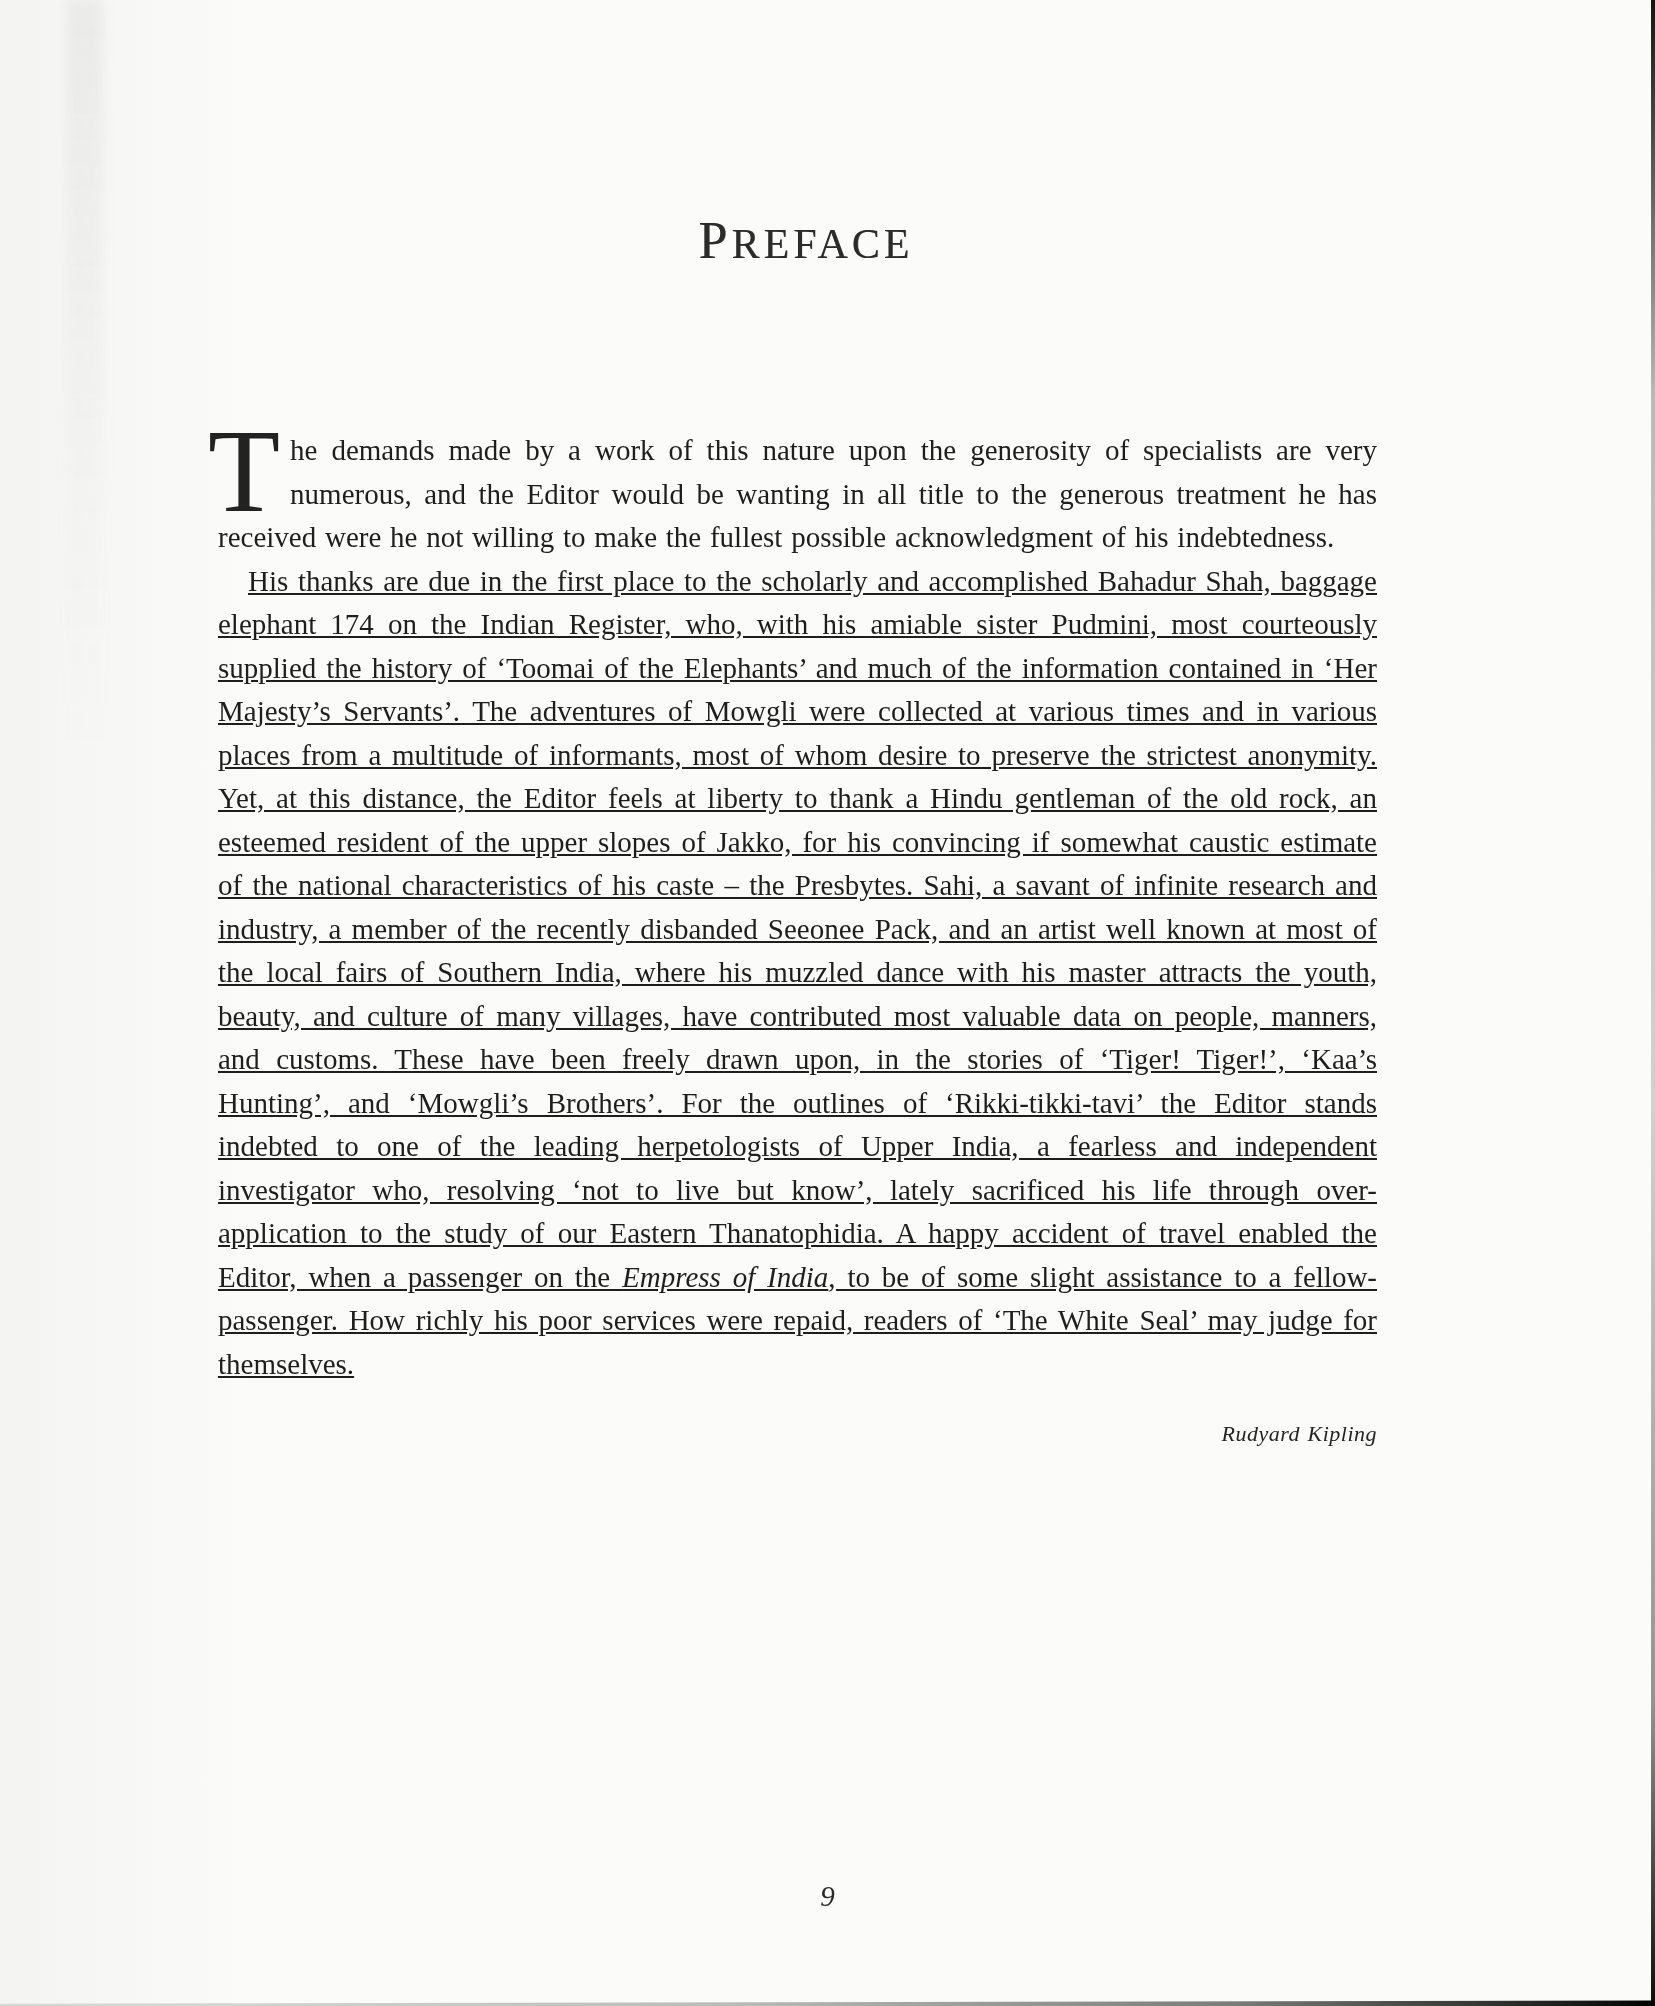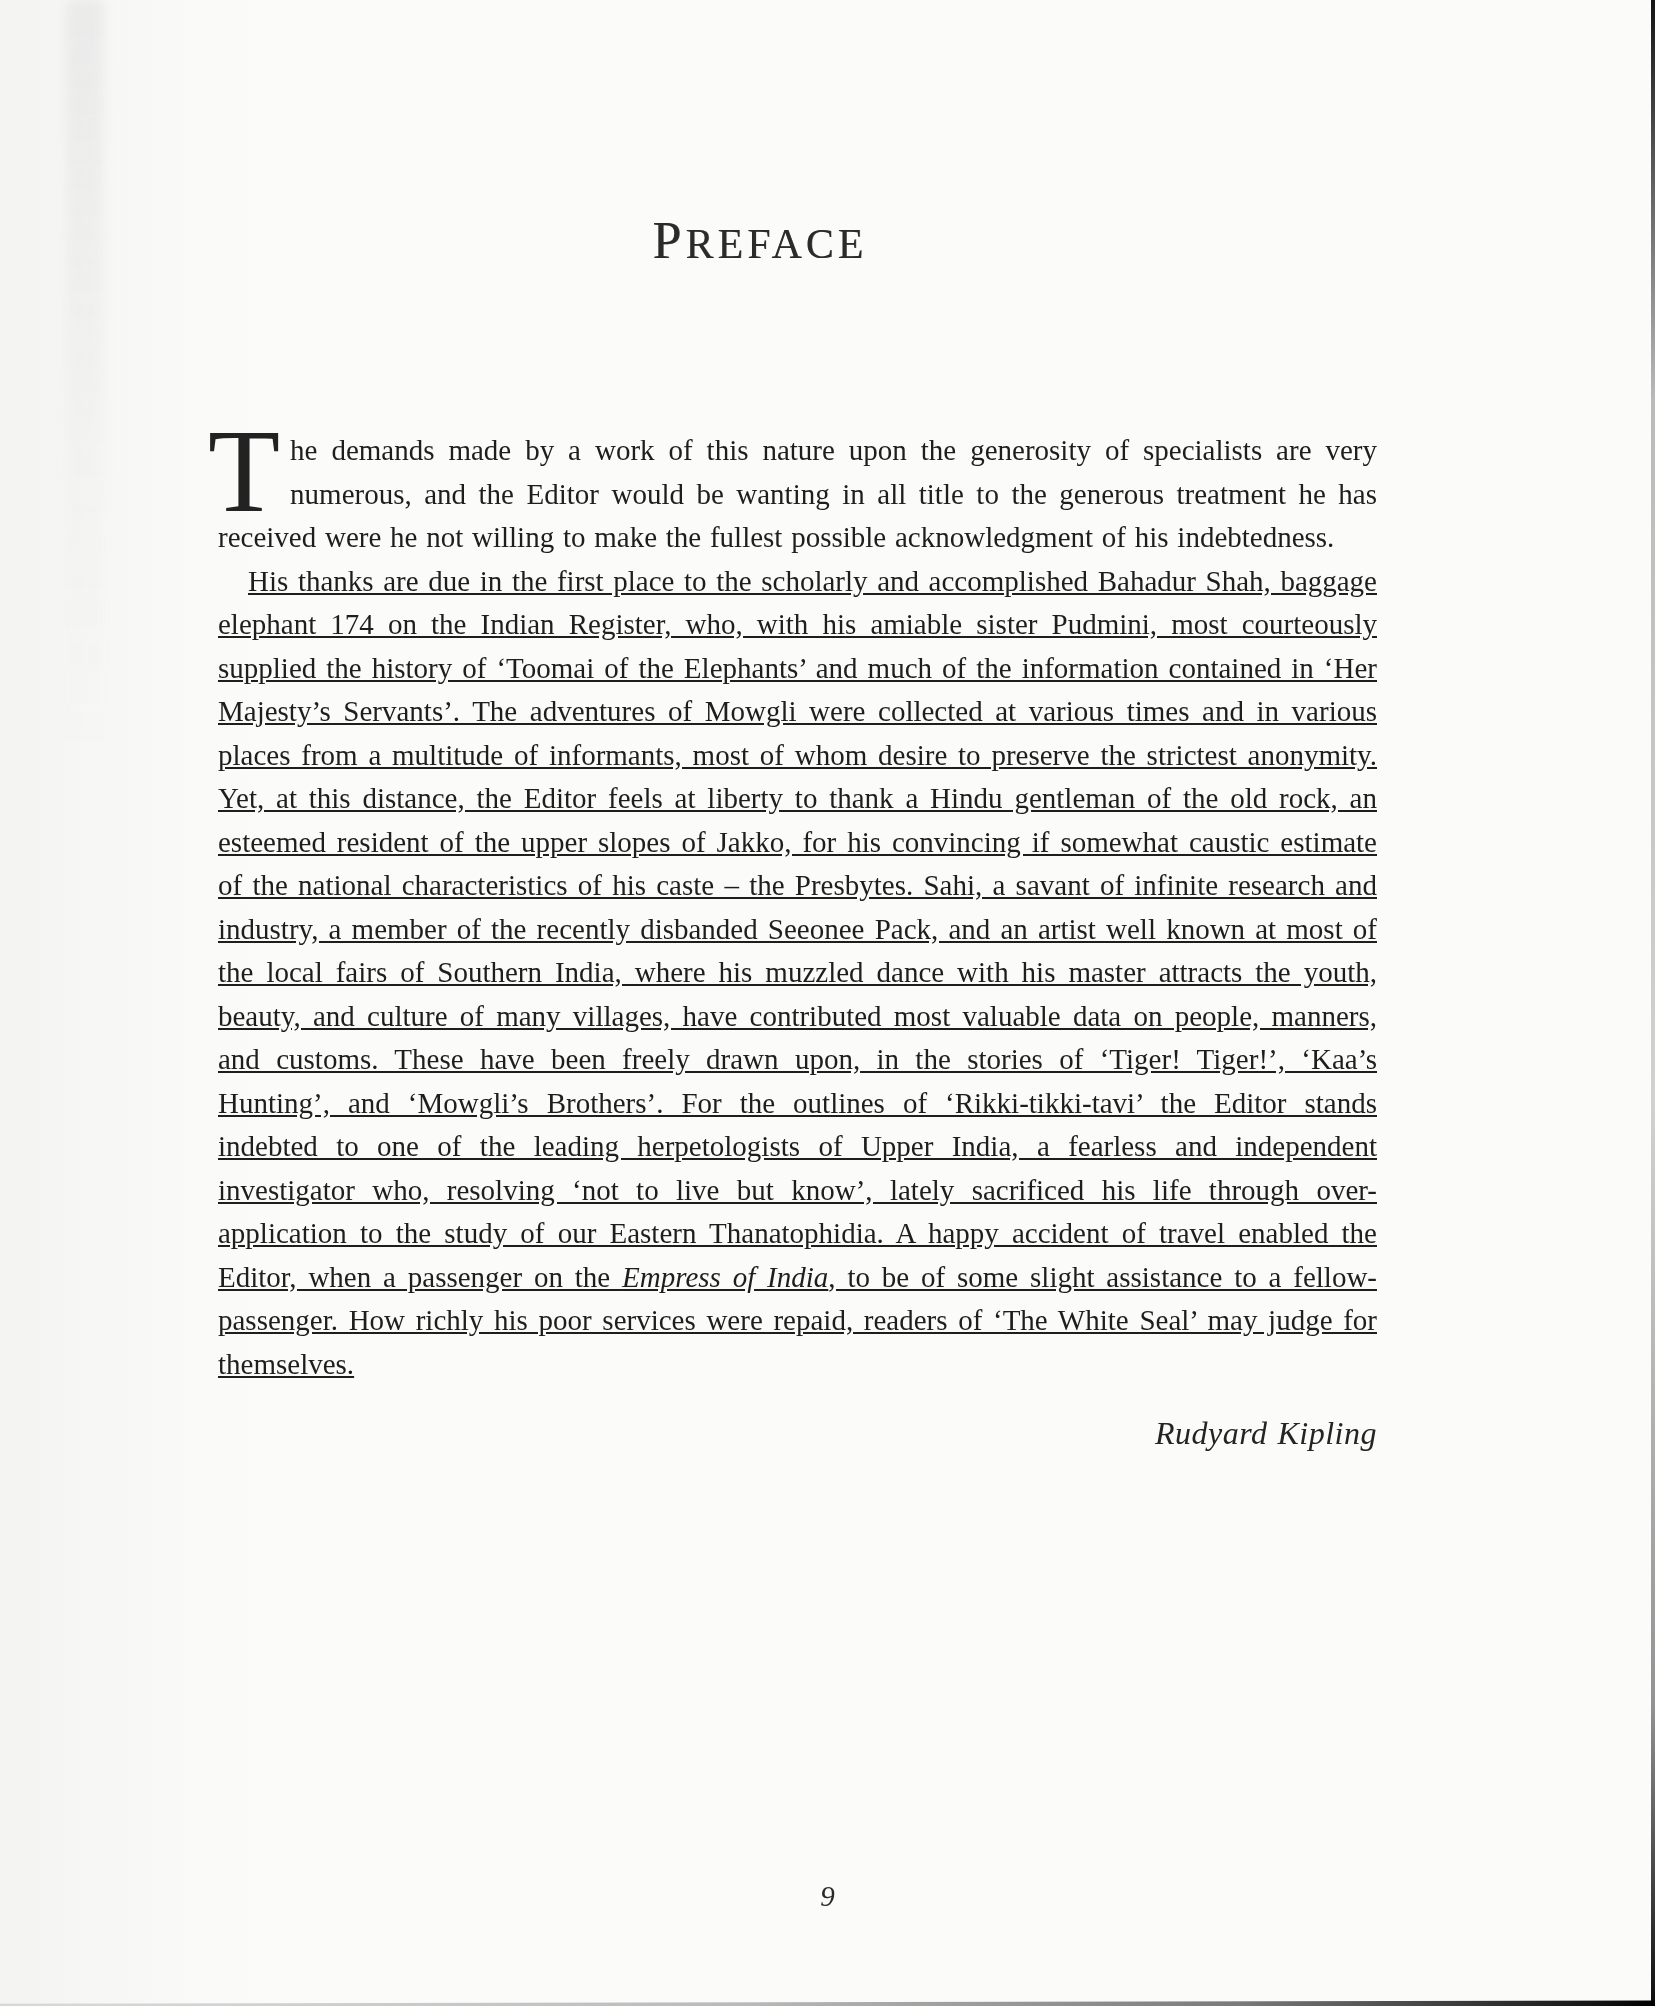--- a/index.html
+++ b/index.html
@@ -32,20 +32,21 @@
     position: absolute;
     top: 213px;
     left: 0;
     width: 1520px;
     margin: 0;
     text-align: center;
     font-weight: normal;
     color: #2b2b2b;
     letter-spacing: 4px;
     text-shadow: 0.4px 0.4px 0 rgba(43,43,43,0.55);
+    padding-left: 46px;
   }
   .title .t-first {
     font-size: 52px;
     line-height: 56px;
     vertical-align: baseline;
   }
   .title .t-rest {
     font-size: 42px;
     line-height: 56px;
   }
@@ -66,21 +67,21 @@
     font-size: 118px;
     line-height: 86px;
     height: 87px;
     margin: 0 10px 0 -10px;
     color: #222;
   }
   .signature {
     margin-top: 26px;
     text-align: right;
     font-style: italic;
-    font-size: 32px;
+    font-size: 22px;
     letter-spacing: 0.5px;
     color: #242424;
   }
   .page-number {
     position: absolute;
     top: 1880px;
     left: 0; right: 0;
     text-align: center;
     font-style: italic;
     font-size: 29px;

